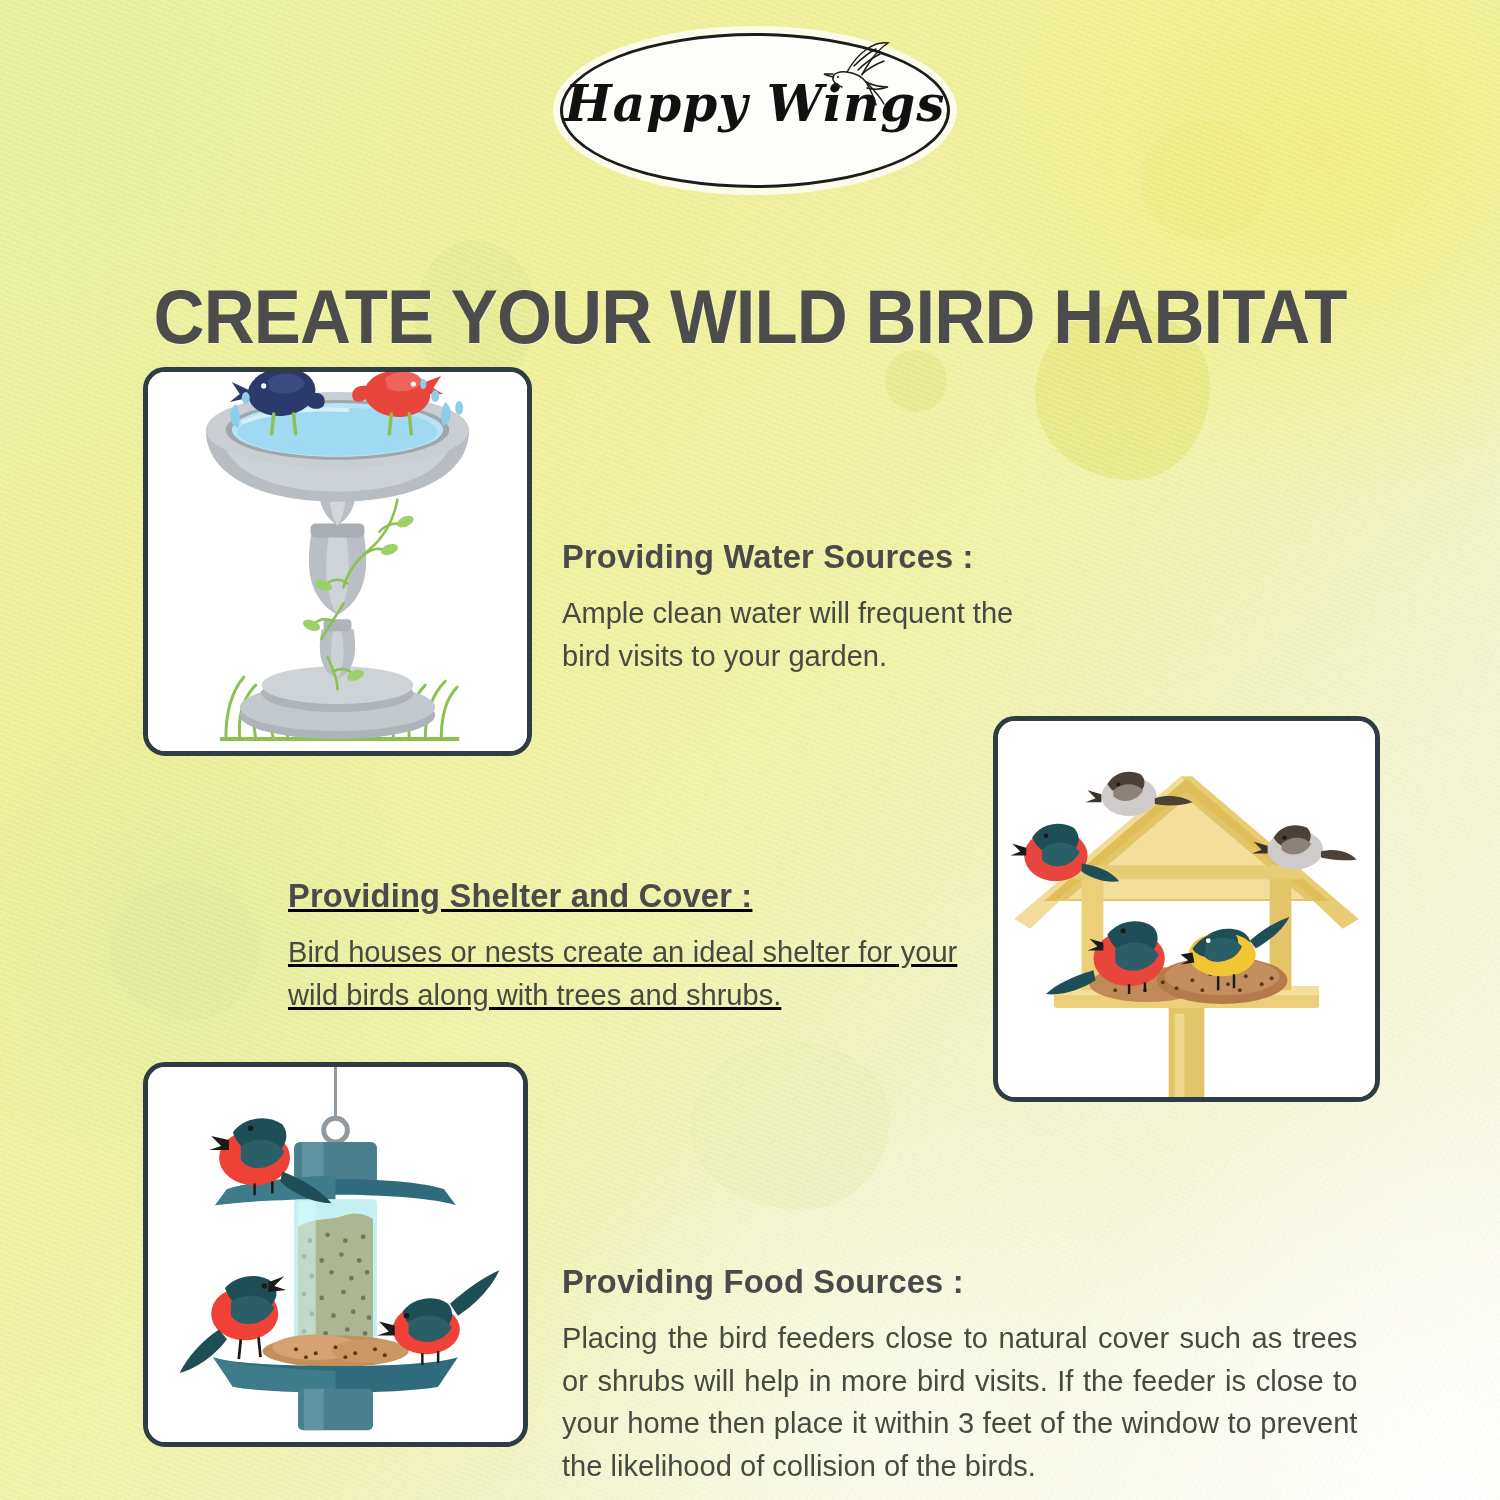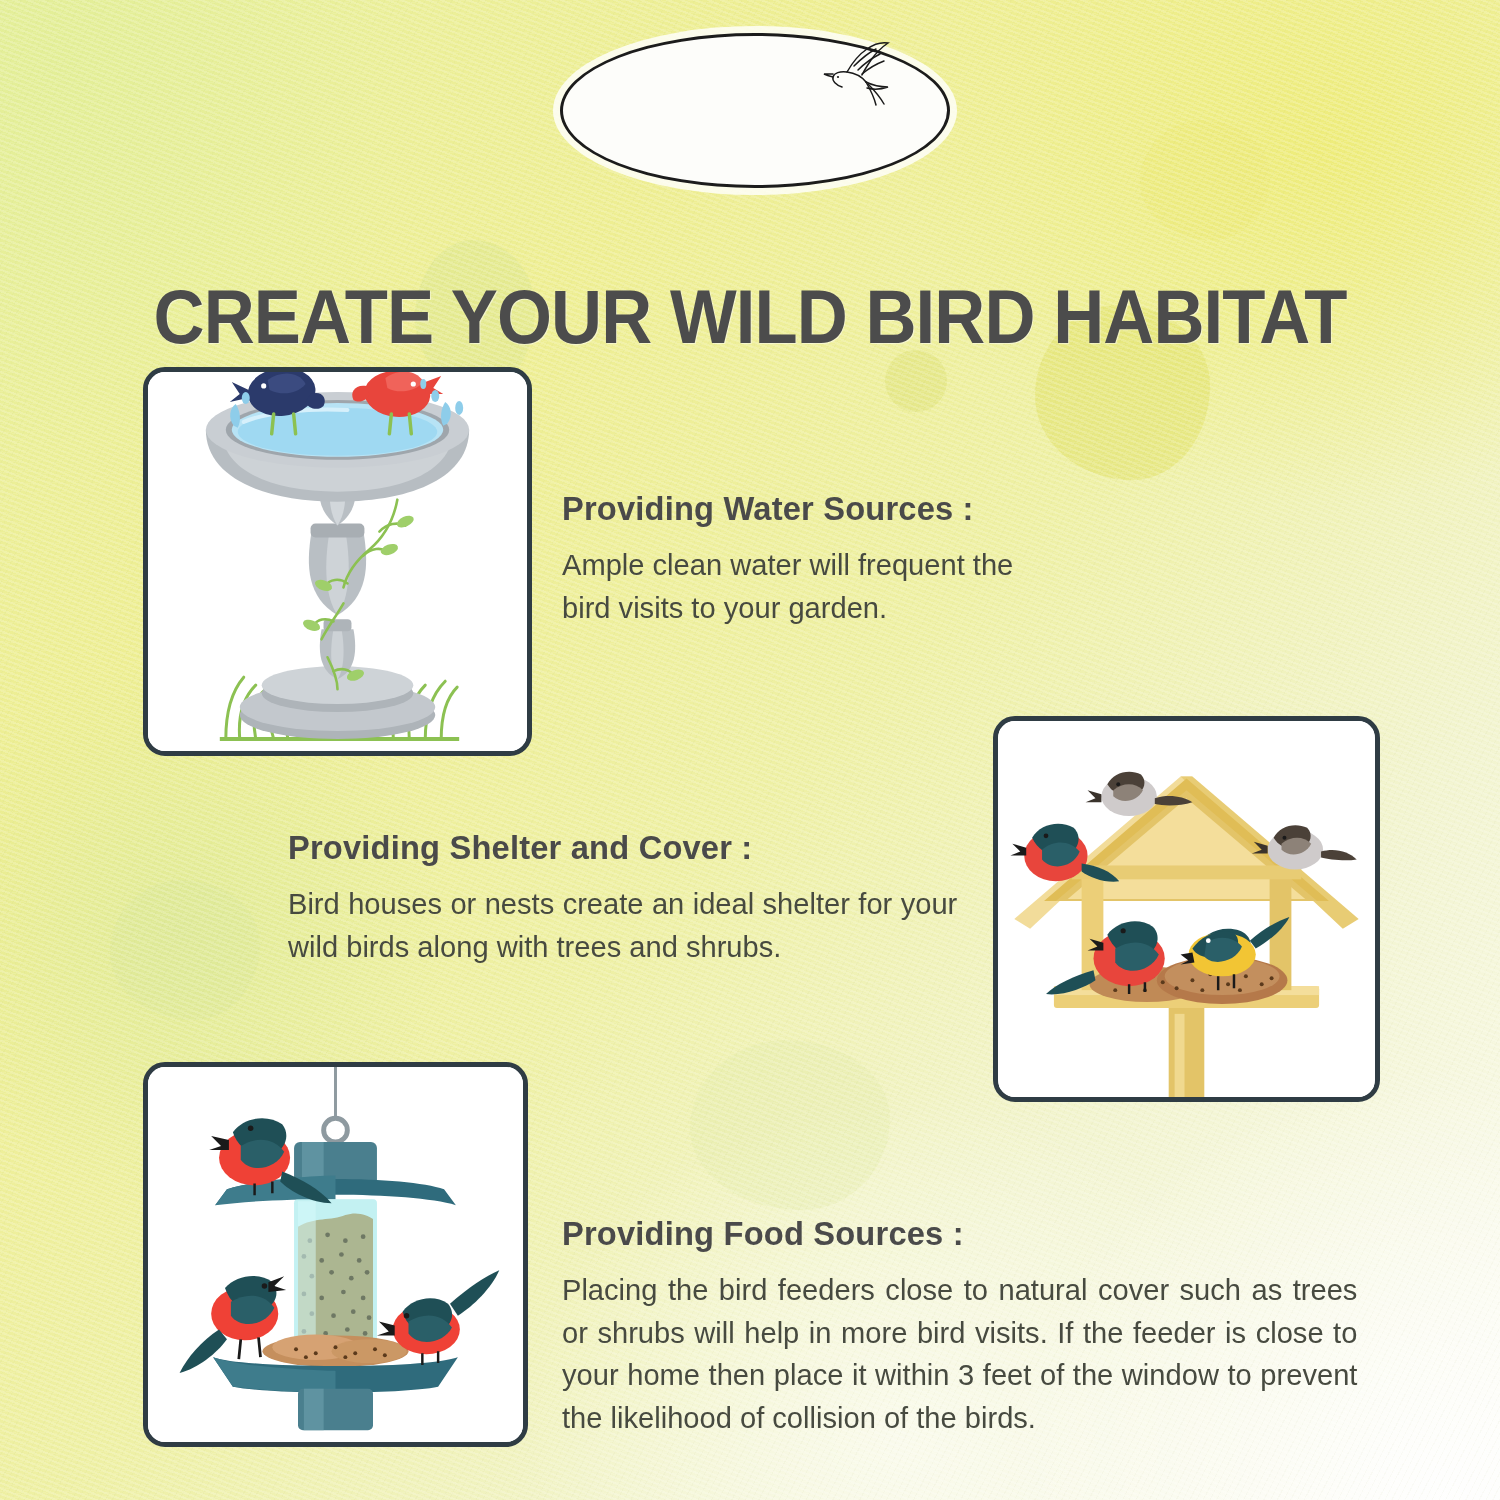--- a/index.html
+++ b/index.html
@@ -52,28 +52,28 @@
 
   
   .card{position:absolute;background:#fff;border:5px solid #2f3c44;border-radius:22px;
     overflow:hidden;}
   #card-water{left:143px;top:367px;width:379px;height:379px;}
   #card-shelter{left:993px;top:716px;width:377px;height:376px;}
   #card-food{left:143px;top:1062px;width:375px;height:375px;}
   .card svg{display:block;width:100%;height:100%;}
 
   
-  .block{position:absolute;}
+  .block{position:absolute;margin-top:48px;}
   .block h2{margin:0 0 16px 0;font-family:"Liberation Sans", sans-serif;
     font-weight:bold;font-size:34px;color:#4a4a4a;letter-spacing:.2px;
     transform:scaleX(.96);transform-origin:left;}
   .block p{margin:0;font-family:"Liberation Sans", sans-serif;
     font-size:30px;line-height:1.42;color:#474a40;transform:scaleX(.97);transform-origin:left;}
   #txt-water{left:562px;top:489px;width:500px;}
-  #txt-shelter{left:288px;top:828px;width:690px;}
+  #txt-shelter{left:288px;top:828px;width:690px;text-decoration:underline;}
   #txt-shelter p{text-align:justify;}
   #txt-food{left:562px;top:1214px;width:820px;}
   #txt-food p{text-align:justify;}
 </style>
 </head>
 <body>
 
 <div id="bg">
   <div class="wash w1"></div>
   <div class="wash w3"></div>
@@ -85,20 +85,21 @@
   <div class="blob b4"></div>
   <div class="blob b1"></div>
   <div class="blob b2"></div>
   <div class="blob b5"></div>
   <div class="blob b6"></div>
   <div id="tex"></div>
 </div>
 
 <div id="logo">
   <div class="oval"></div>
+  <div class="brand">Happy Wings</div>
   <svg width="92" height="70" viewBox="0 0 92 70">
     <g fill="none" stroke="#1a1a1a" stroke-width="1.5" stroke-linecap="round">
       <path d="M20 46 C14 44 10 40 11 36 C12 32 18 30 25 31 C33 32 40 36 44 41"></path>
       <path d="M11 36 C7 35 4 34 2 33 C5 33 8 33 11 33"></path>
       <path d="M25 31 C29 24 36 14 45 8 C52 3 60 1 66 2 C60 6 54 12 49 19 C45 25 42 30 40 34"></path>
       <path d="M32 25 C38 19 46 12 54 8"></path>
       <path d="M36 29 C42 23 50 17 58 13"></path>
       <path d="M40 33 C46 28 54 23 62 20"></path>
       <path d="M44 41 C50 44 58 46 66 46 C60 48 52 49 45 47"></path>
       <path d="M44 41 C48 48 52 56 54 64"></path>

